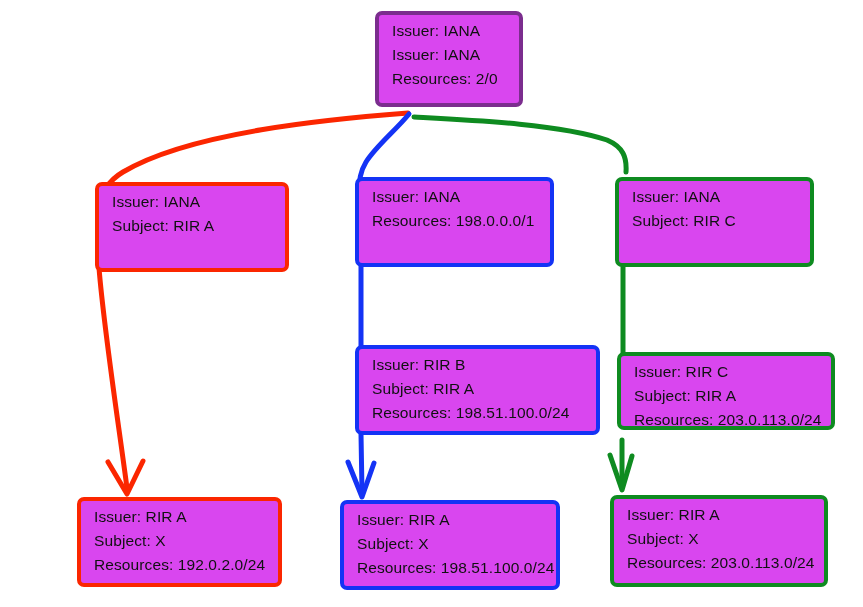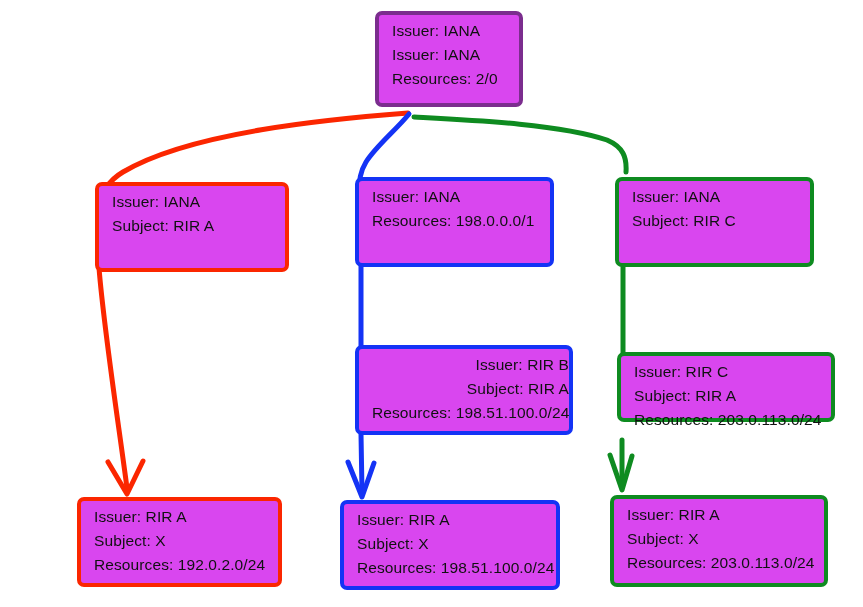--- a/index.html
+++ b/index.html
@@ -82,27 +82,27 @@
   <div class="cert-box" style="left:355px; top:177px; width:199px; height:90px; border-color:#1433f5;">
     <div class="cert-line">Issuer: IANA</div>
     <div class="cert-line">Resources: 198.0.0.0/1</div>
   </div>
 
   <div class="cert-box" style="left:615px; top:177px; width:199px; height:90px; border-color:#0e8b20;">
     <div class="cert-line">Issuer: IANA</div>
     <div class="cert-line">Subject: RIR C</div>
   </div>
 
-  <div class="cert-box" style="left:355px; top:345px; width:218px; height:90px; border-color:#1433f5;text-align:right;">
+  <div class="cert-box" style="left:355px; top:345px; width:245px; height:90px; border-color:#1433f5;">
     <div class="cert-line">Issuer: RIR B</div>
     <div class="cert-line">Subject: RIR A</div>
     <div class="cert-line">Resources: 198.51.100.0/24</div>
   </div>
 
-  <div class="cert-box" style="left:617px; top:352px; width:218px; height:70px; border-color:#0e8b20;">
+  <div class="cert-box" style="left:617px; top:352px; width:218px; height:78px; border-color:#0e8b20;">
     <div class="cert-line">Issuer: RIR C</div>
     <div class="cert-line">Subject: RIR A</div>
     <div class="cert-line">Resources: 203.0.113.0/24</div>
   </div>
 
   <div class="cert-box" style="left:77px; top:497px; width:205px; height:90px; border-color:#fb2600;">
     <div class="cert-line">Issuer: RIR A</div>
     <div class="cert-line">Subject: X</div>
     <div class="cert-line">Resources: 192.0.2.0/24</div>
   </div>

